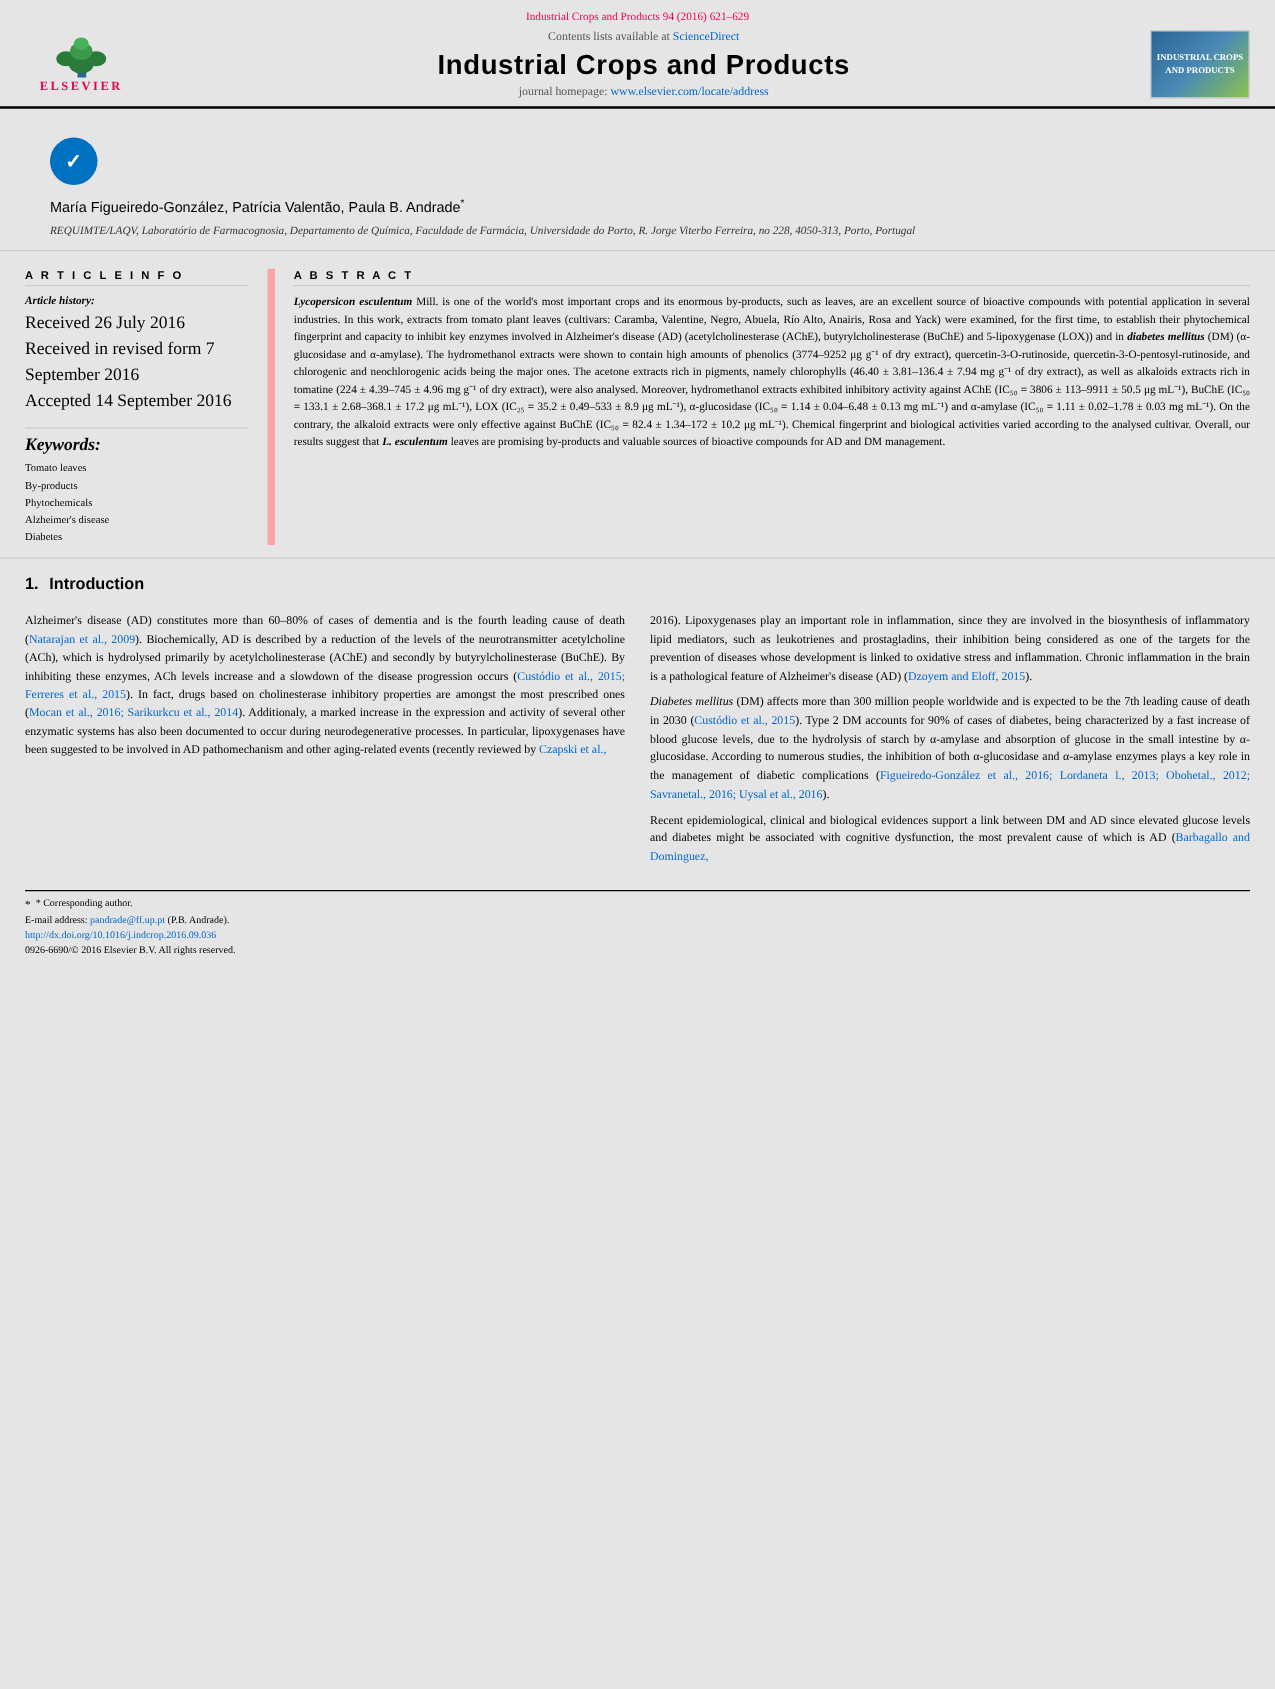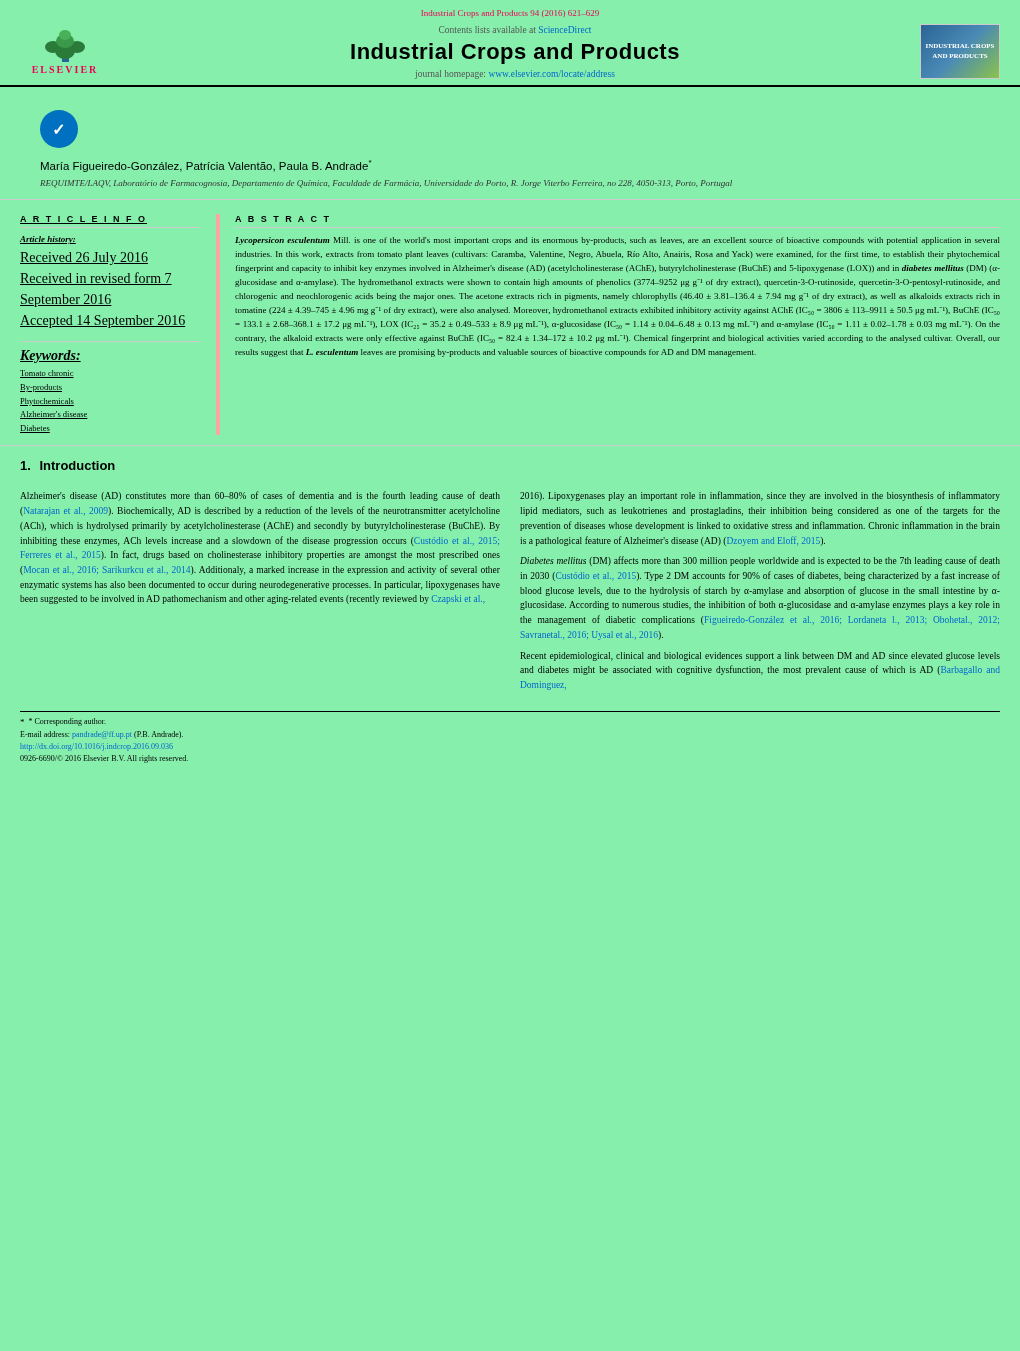--- a/index.html
+++ b/index.html
@@ -7,21 +7,21 @@
       font-family: 'Times New Roman', Times, serif;
       background: #fff;
       width: 1020px;
       min-height: 1351px;
       font-size: 11px;
       color: #000;
     }
     .page {
       width: 1020px;
       min-height: 1351px;
-      background: #86efac;
+      background: #e5e5e5;
       padding: 0;
     }
     
     .journal-header {
       border-bottom: 2px solid #000;
       padding: 8px 20px 6px 20px;
     }
     .journal-top-bar {
       text-align: center;
       font-size: 9px;
@@ -146,22 +146,21 @@
     
     .two-col {
       display: flex;
       gap: 0;
       padding: 14px 20px 0 20px;
     }
     .left-col {
       width: 200px;
       flex-shrink: 0;
       padding-right: 15px;
-      border-right: 4px solid #fca5a5;
-      text-decoration: underline;
+      border-right: 6px solid #fca5a5;
     }
     .right-col {
       flex: 1;
       padding-left: 15px;
     }
 
     
     .section-label {
       font-size: 9px;
       letter-spacing: 2px;
@@ -305,21 +304,21 @@
     <div class="left-col">
       <div class="section-label">A R T I C L E   I N F O</div>
       <div class="article-history">
         <div class="history-title">Article history:</div>
         <div class="history-line">Received 26 July 2016</div>
         <div class="history-line">Received in revised form 7 September 2016</div>
         <div class="history-line">Accepted 14 September 2016</div>
       </div>
       <div class="keywords-section">
         <div class="keywords-title">Keywords:</div>
-        <div class="keyword-item">Tomato chronic</div>
+        <div class="keyword-item">Tomato leaves</div>
         <div class="keyword-item">By-products</div>
         <div class="keyword-item">Phytochemicals</div>
         <div class="keyword-item">Alzheimer's disease</div>
         <div class="keyword-item">Diabetes</div>
       </div>
     </div>
 
     <div class="right-col">
       <div class="section-label">A B S T R A C T</div>
       <div class="abstract-text">

